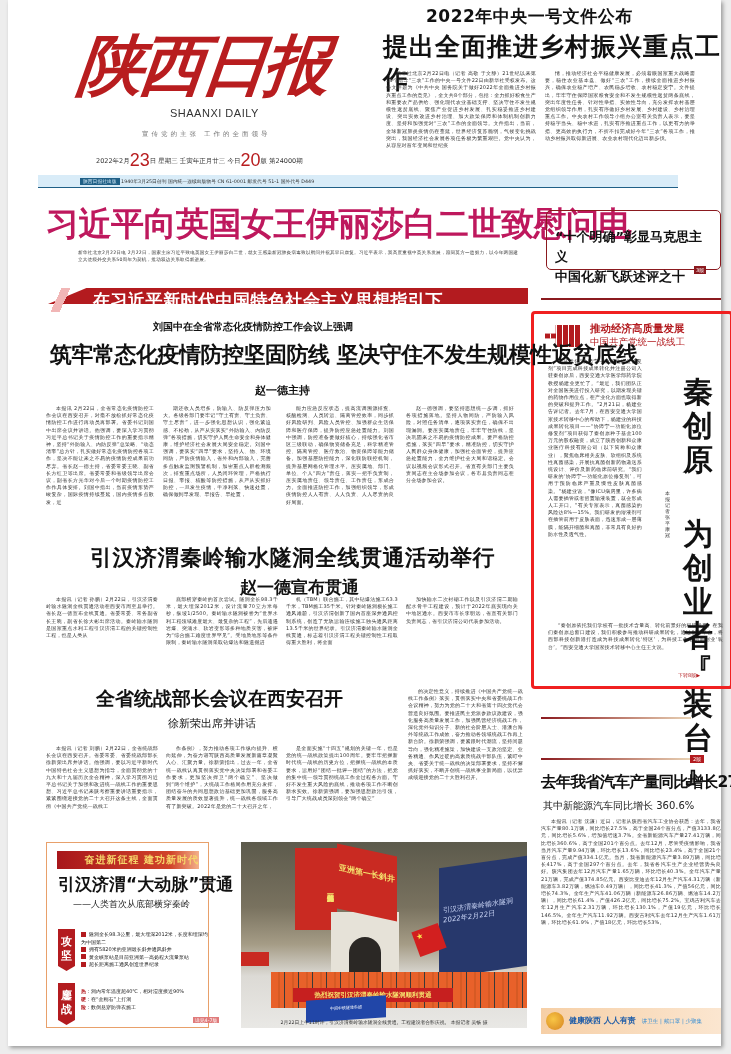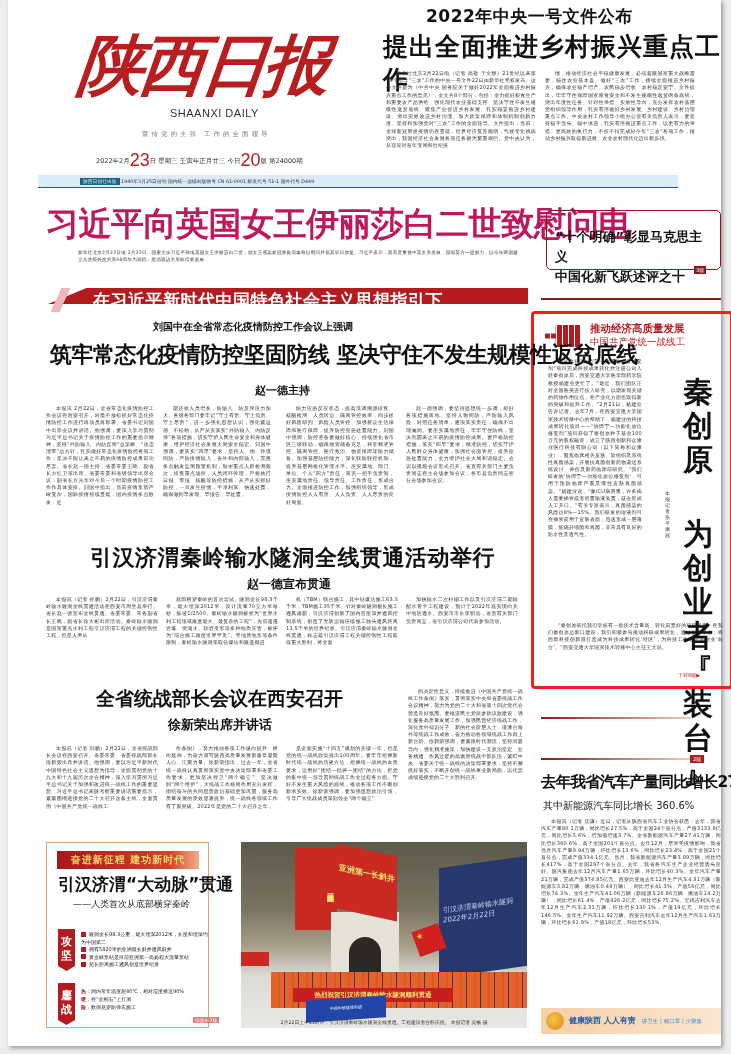--- a/index.html
+++ b/index.html
@@ -45,30 +45,30 @@
 .f-byline{left:657px;top:490px;width:8px;font-size:5px;line-height:6px;color:#333;word-break:break-all}
 .f-more{left:670px;top:672px;font-size:5px;color:#333}
 .f-more span{color:#b31b1f}
 
 .lg-sub{left:145px;top:320px;font-size:10px;font-weight:bold;color:#111}
 .lg-title{left:42px;top:340px;font-size:22px;font-weight:bold;color:#111;letter-spacing:-.5px;white-space:nowrap}
 .lg-by{left:247px;top:383px;font-size:11px;font-weight:bold;color:#111}
 .col{top:405px;width:108px;height:117px}
 
 .tn-title{left:82px;top:543px;font-size:22px;font-weight:bold;color:#111;letter-spacing:.5px}
-.tn-by{left:239px;top:576px;font-size:12px;font-weight:bold;color:#111}
+.tn-by{left:232px;top:576px;font-size:17px;font-weight:bold;color:#111}
 .tcol{top:596px;width:112px;height:60px}
 
 .uf-title{left:88px;top:686px;font-size:19px;font-weight:bold;color:#111}
-.uf-by{left:160px;top:716px;font-size:13px;font-weight:bold;color:#111}
+.uf-by{left:160px;top:716px;font-size:11px;font-weight:normal;color:#111}
 .ucol{top:745px;width:112px;height:75px}
 .uf-right{left:400px;top:688px;width:115px;height:135px}
 
 .promo{left:38px;top:842px;width:163px;height:186px;border:1.5px solid #e8a06a;background:#fff}
-.promo-head{left:49px;top:851px;width:142px;height:18px;background:linear-gradient(90deg,#a8171b,#d1442a 80%,#f3b08a);color:#f7d76b;font-size:10px;font-weight:bold;line-height:18px;text-align:center;letter-spacing:1px}
+.promo-head{left:49px;top:851px;width:142px;height:18px;background:linear-gradient(90deg,#a8171b,#d1442a 80%,#f3b08a);color:#f7d76b;font-size:10px;font-weight:bold;line-height:18px;text-align:right;letter-spacing:1px}
 .promo-title{left:50px;top:873px;font-size:17px;font-weight:bold;color:#111;white-space:nowrap}
 .promo-sub{left:65px;top:898px;font-size:9px;color:#222;white-space:nowrap}
 .promo-tag{width:17px;height:42px;background:#b31b1f;color:#fff;font-size:11px;font-weight:bold;line-height:14px;text-align:center;padding-top:6px;font-family:"DejaVu Serif",serif;clip-path:polygon(0 0,100% 0,100% 88%,50% 100%,0 88%)}
 .promo-list{left:73px;top:931px;width:128px;font-size:5px;line-height:7.5px;color:#222}
 .promo-list .sq{display:inline-block;width:5px;height:5px;background:#b31b1f;margin-right:3px;vertical-align:-.5px}
 .promo-list2{left:73px;top:987px;width:128px;font-size:5px;line-height:8px;color:#222}
 .promo-list2 b{color:#b31b1f}
 .promo-more{left:185px;top:1017px;font-size:4.8px;color:#fff;background:#e07b7b;padding:0 2px}
 
 .photo{left:233px;top:842px;width:286px;height:186px;overflow:hidden;background:linear-gradient(180deg,#5c5a4c 0%,#79725f 35%,#a59c86 55%,#dcdad5 72%,#e9e8e5 100%)}

